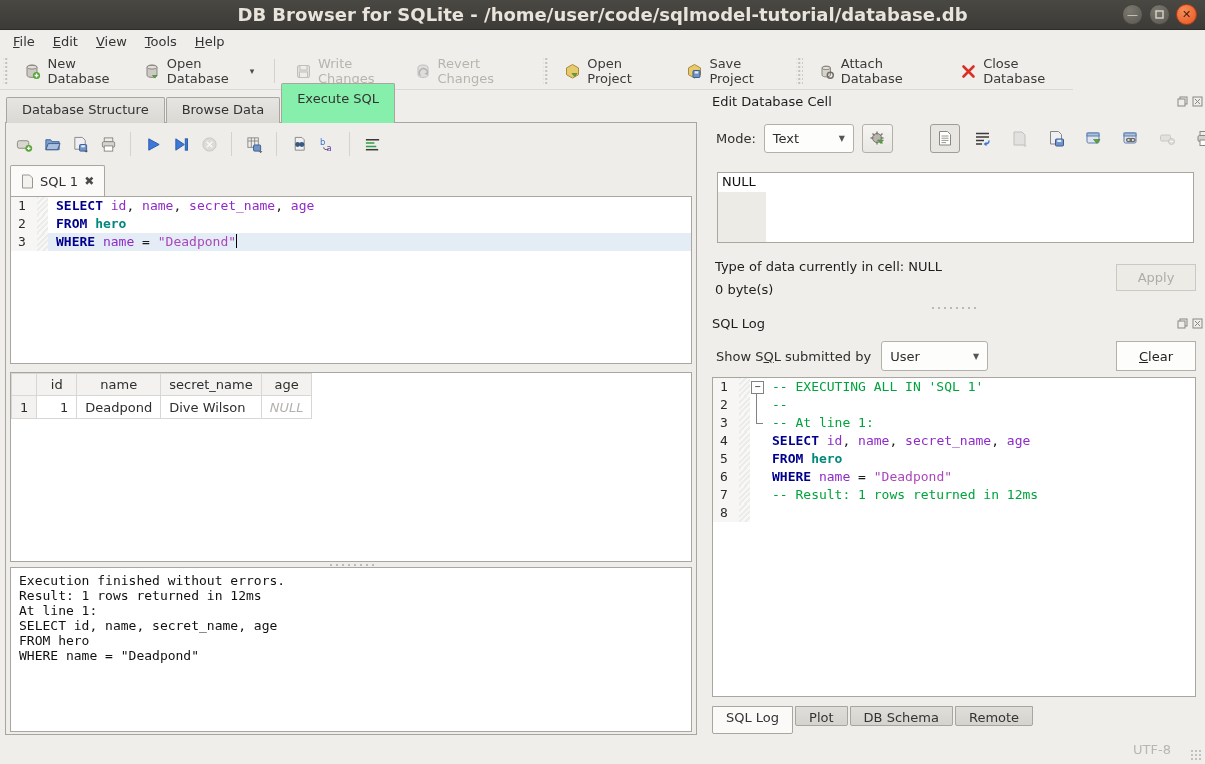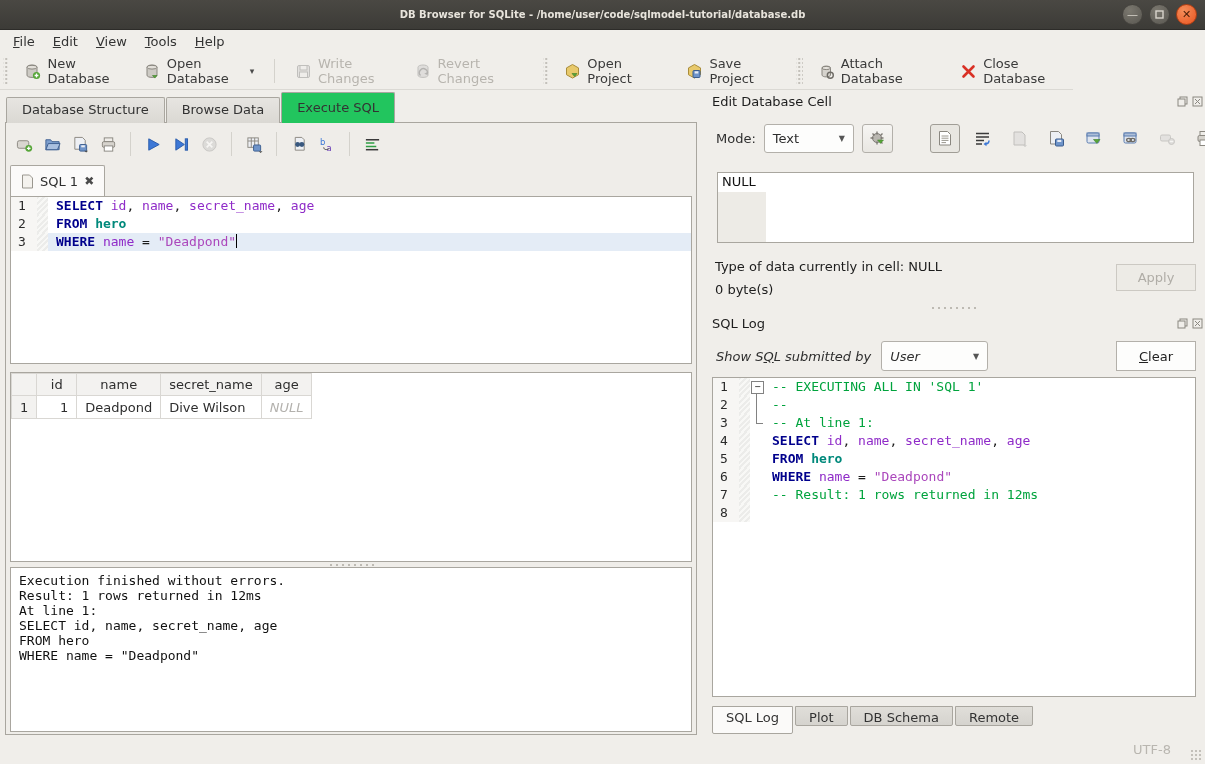--- a/index.html
+++ b/index.html
@@ -6,21 +6,21 @@
   html,body { width:1205px; height:764px; }
   body {
     font-family:"DejaVu Sans","Liberation Sans",sans-serif;
     font-size:13px; color:#2e2e2e;
     background:#f0eeea; position:relative; overflow:hidden;
   }
   
   .titlebar { position:absolute; left:0; top:0; width:1205px; height:30px;
     background:linear-gradient(#4a4843,#3c3b37); border-bottom:1px solid #2d2c29;
     display:flex; align-items:center; justify-content:center; }
-  .titlebar .title { color:#e8e4dc; font-weight:bold; font-size:10px; }
+  .titlebar .title { color:#e8e4dc; font-weight:bold; font-size:18px; }
   .winbtns { position:absolute; right:8px; top:4px; display:flex; gap:6px; }
   .winbtn { width:21px; height:21px; border-radius:50%; display:flex; align-items:center; justify-content:center;
     background:radial-gradient(circle at 35% 30%,#7b786f,#585650); border:1px solid #45433e;
     color:#d9d5cc; font-size:11px; line-height:1; }
   .winbtn.close { background:radial-gradient(circle at 35% 30%,#f58e5a,#e95420); border-color:#b53f12; color:#4e2009; font-weight:bold; }
   .winbtn svg { display:block; }
   
   .menubar { position:absolute; left:0; top:30px; width:1205px; height:23px;
     background:#f0eeea; display:flex; align-items:center; padding-left:4px; }
   .menu-item { padding:2px 9px; color:#333; }
@@ -33,21 +33,21 @@
   .tb-sep { width:1px; height:24px; background:#d4d2cc; margin:0 8px; }
   .tb-btn { display:flex; align-items:center; gap:6px; padding:5px 12px; color:#3a3a3a; border-radius:3px; }
   .tb-btn.disabled { color:#b7b4ae; }
   .tb-btn .caret { font-size:9px; color:#4a4a4a; margin-left:2px; }
   .icon16 { width:17px; height:17px; display:inline-block; flex:none; }
   .dis { opacity:.45; filter:grayscale(80%); }
   
   .maintabs { position:absolute; left:6px; top:92px; height:31px; display:flex; align-items:flex-end; z-index:5; }
   .maintab { border:1px solid #a9a69f; border-bottom:none; padding:4px 15px 5px 15px;
     background:linear-gradient(#e7e5e1,#dad8d3); margin-right:1px; color:#333; height:26px; border-radius:2px 2px 0 0; }
-  .maintab.active { background:#22c55e; height:31px; padding-top:7px; position:relative; z-index:6; }
+  .maintab.active { background:#86efac; height:40px; padding-top:7px; position:relative; z-index:6; }
   
   .left-frame { position:absolute; left:5px; top:122px; width:692px; height:613px;
     border:1px solid #a9a69f; background:#efede9; }
   .sqltoolbar { position:absolute; left:4px; top:4px; height:34px; display:flex; align-items:center; }
   .ibtn { width:28px; height:28px; display:flex; align-items:center; justify-content:center; }
   .sqltab-row { position:absolute; left:4px; top:42px; height:31px; width:680px; display:flex; align-items:flex-end; }
   .sqltab { border:1px solid #a9a69f; border-bottom:none; background:#fbfaf9; height:31px;
     display:flex; align-items:center; gap:6px; padding:0 10px; border-radius:2px 2px 0 0; position:relative; z-index:2; }
   .sqltab .x { color:#4b4b4b; font-weight:bold; font-size:12px; }
   
@@ -464,21 +464,21 @@
       </svg>
   </span>
   <span class="dock-ctrl">
     <svg width="11" height="11" viewBox="0 0 11 11">
         <rect x="1" y="1" width="9" height="9" fill="none" stroke="#8a8780"></rect>
         <path d="M3 3l5 5M8 3l-5 5" stroke="#8a8780"></path>
       </svg>
   </span>
 </div>
 
-<div class="row-flex" style="left:716px; top:341px; height:30px; gap:10px;font-style:italic;">
+<div class="row-flex" style="left:716px; top:341px; height:30px; gap:10px;">
   <span>Show S<u>Q</u>L submitted by</span>
   <div class="combo" style="width:107px; height:30px;">
     <span class="cval">User</span>
     <span class="arr">▼</span>
   </div>
 </div>
 <div class="btn" style="position:absolute; left:1116px; top:341px; width:80px;"><u>C</u>lear</div>
 
 <div class="log-box">
     <div class="code-line"><span class="ln">1</span><span class="hatch"></span><span class="fold start"></span><span class="code-text"><span class="tk-cmt">-- EXECUTING ALL IN 'SQL 1'</span></span></div>

